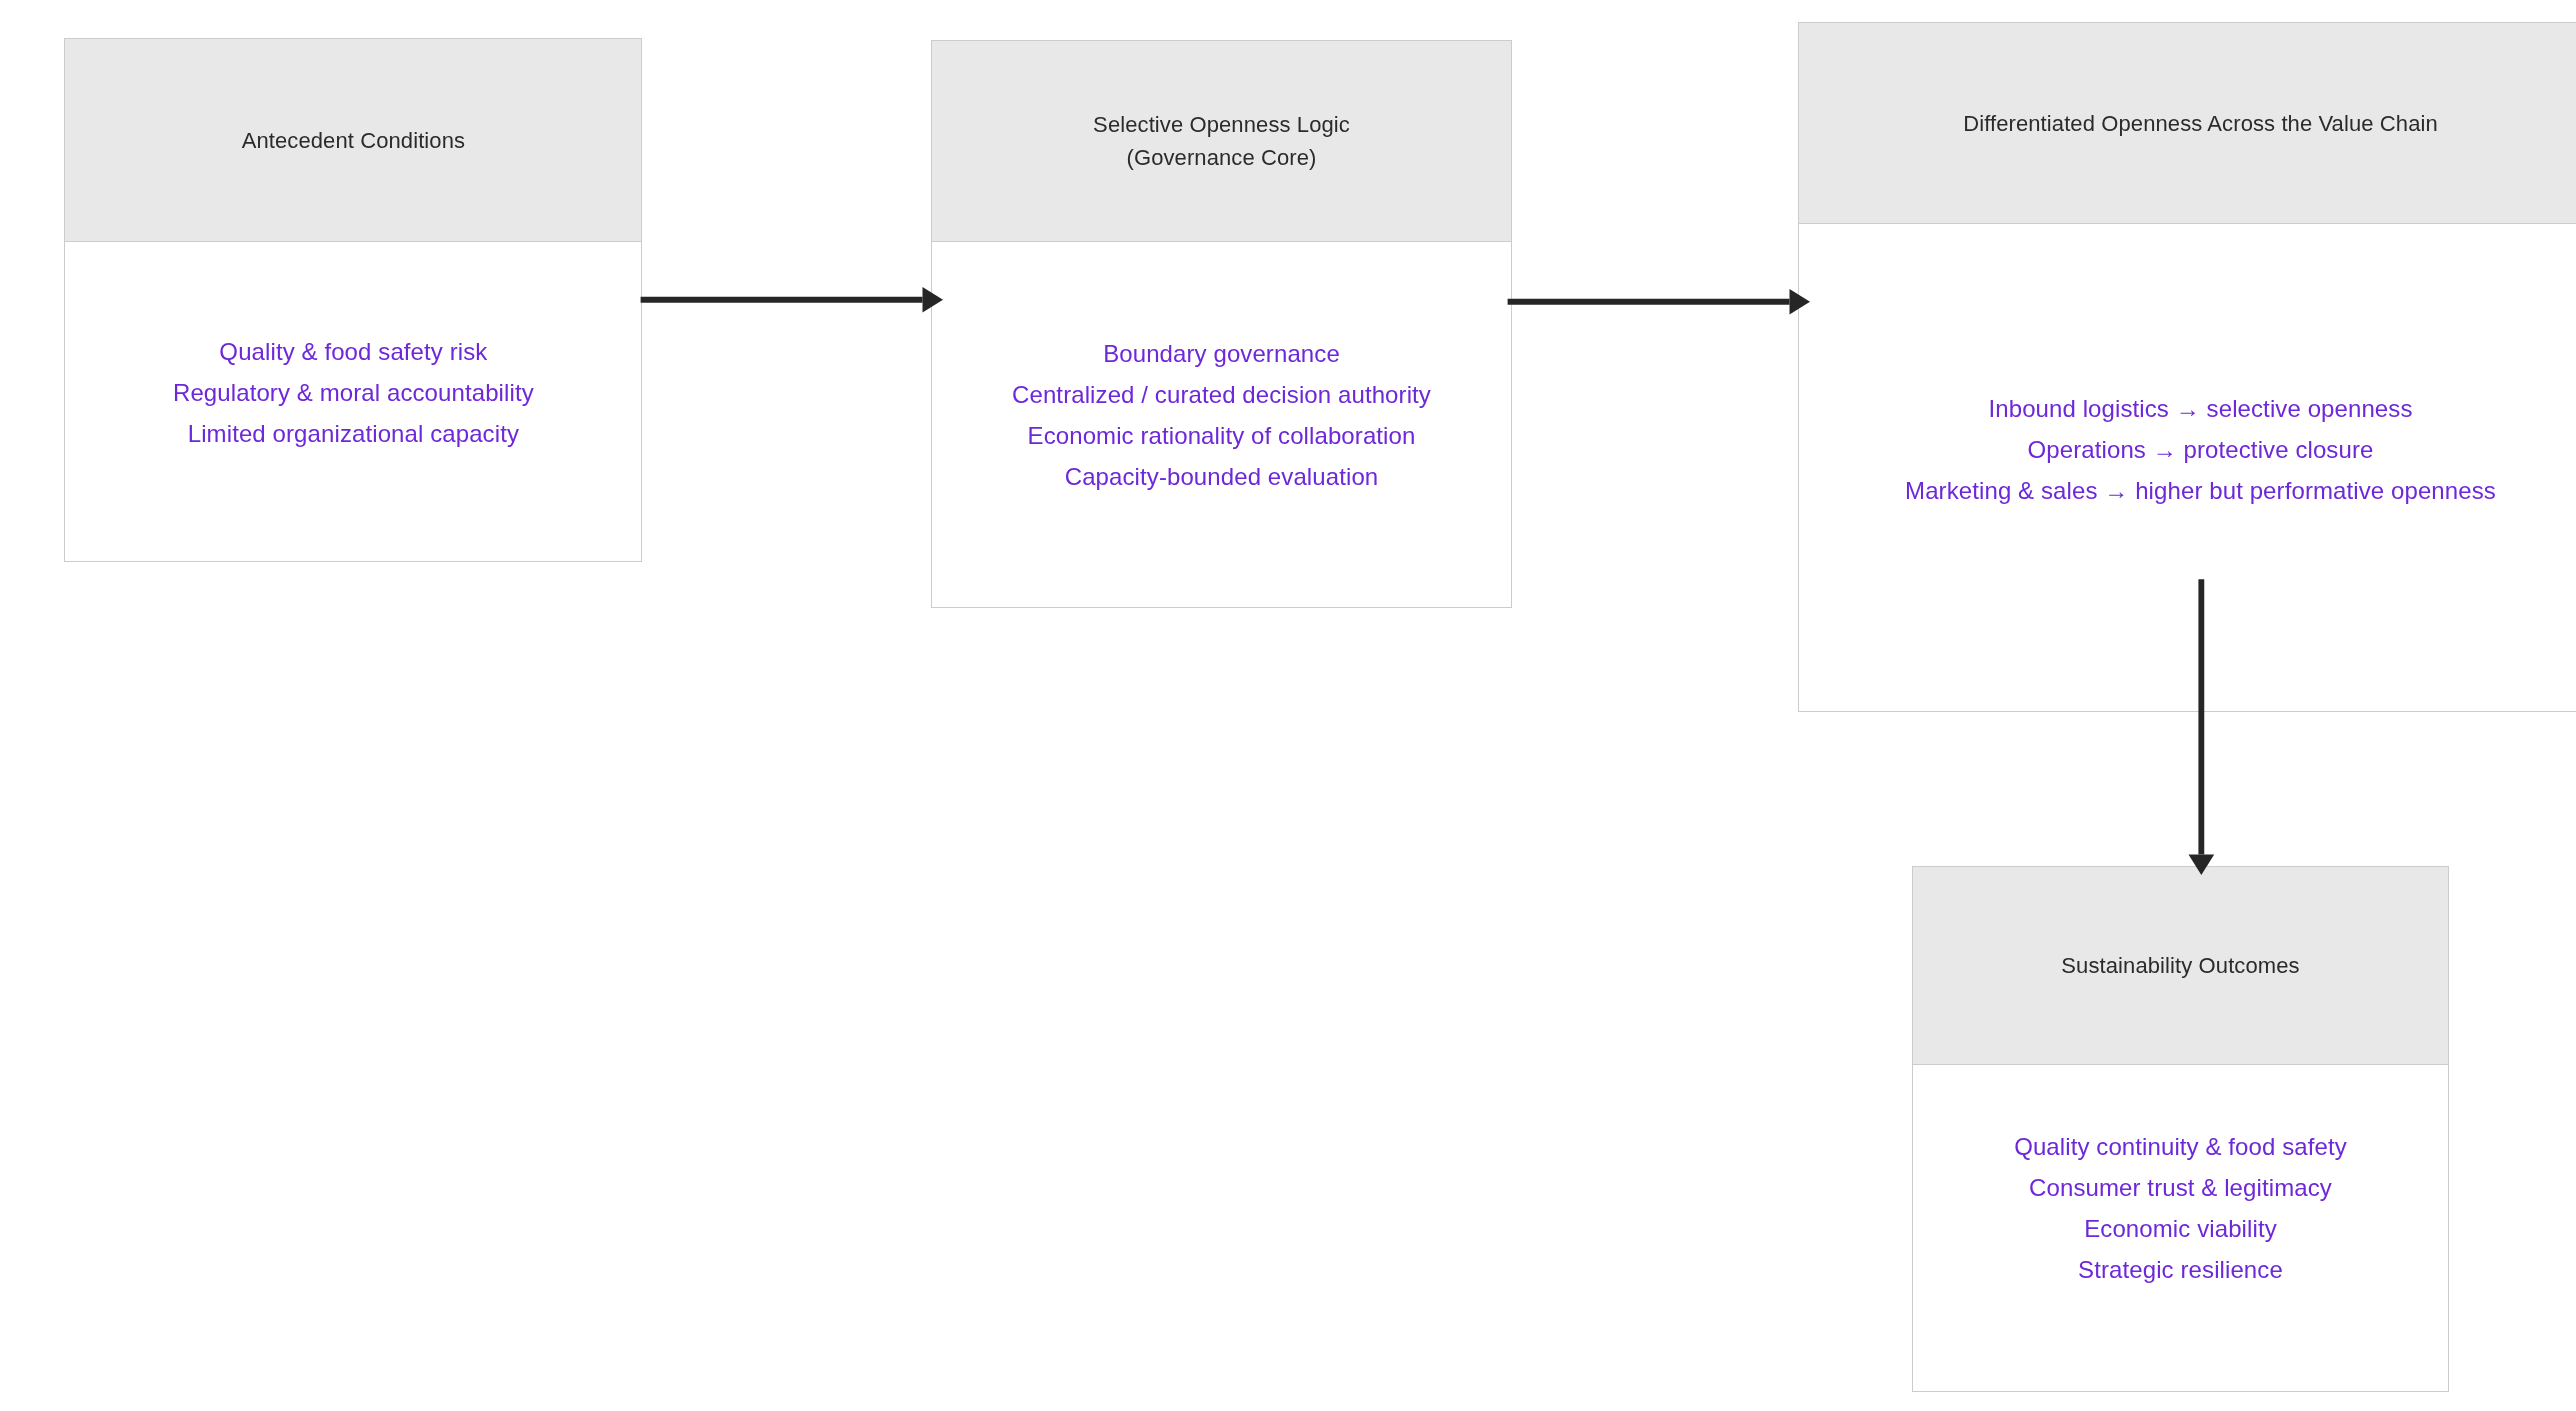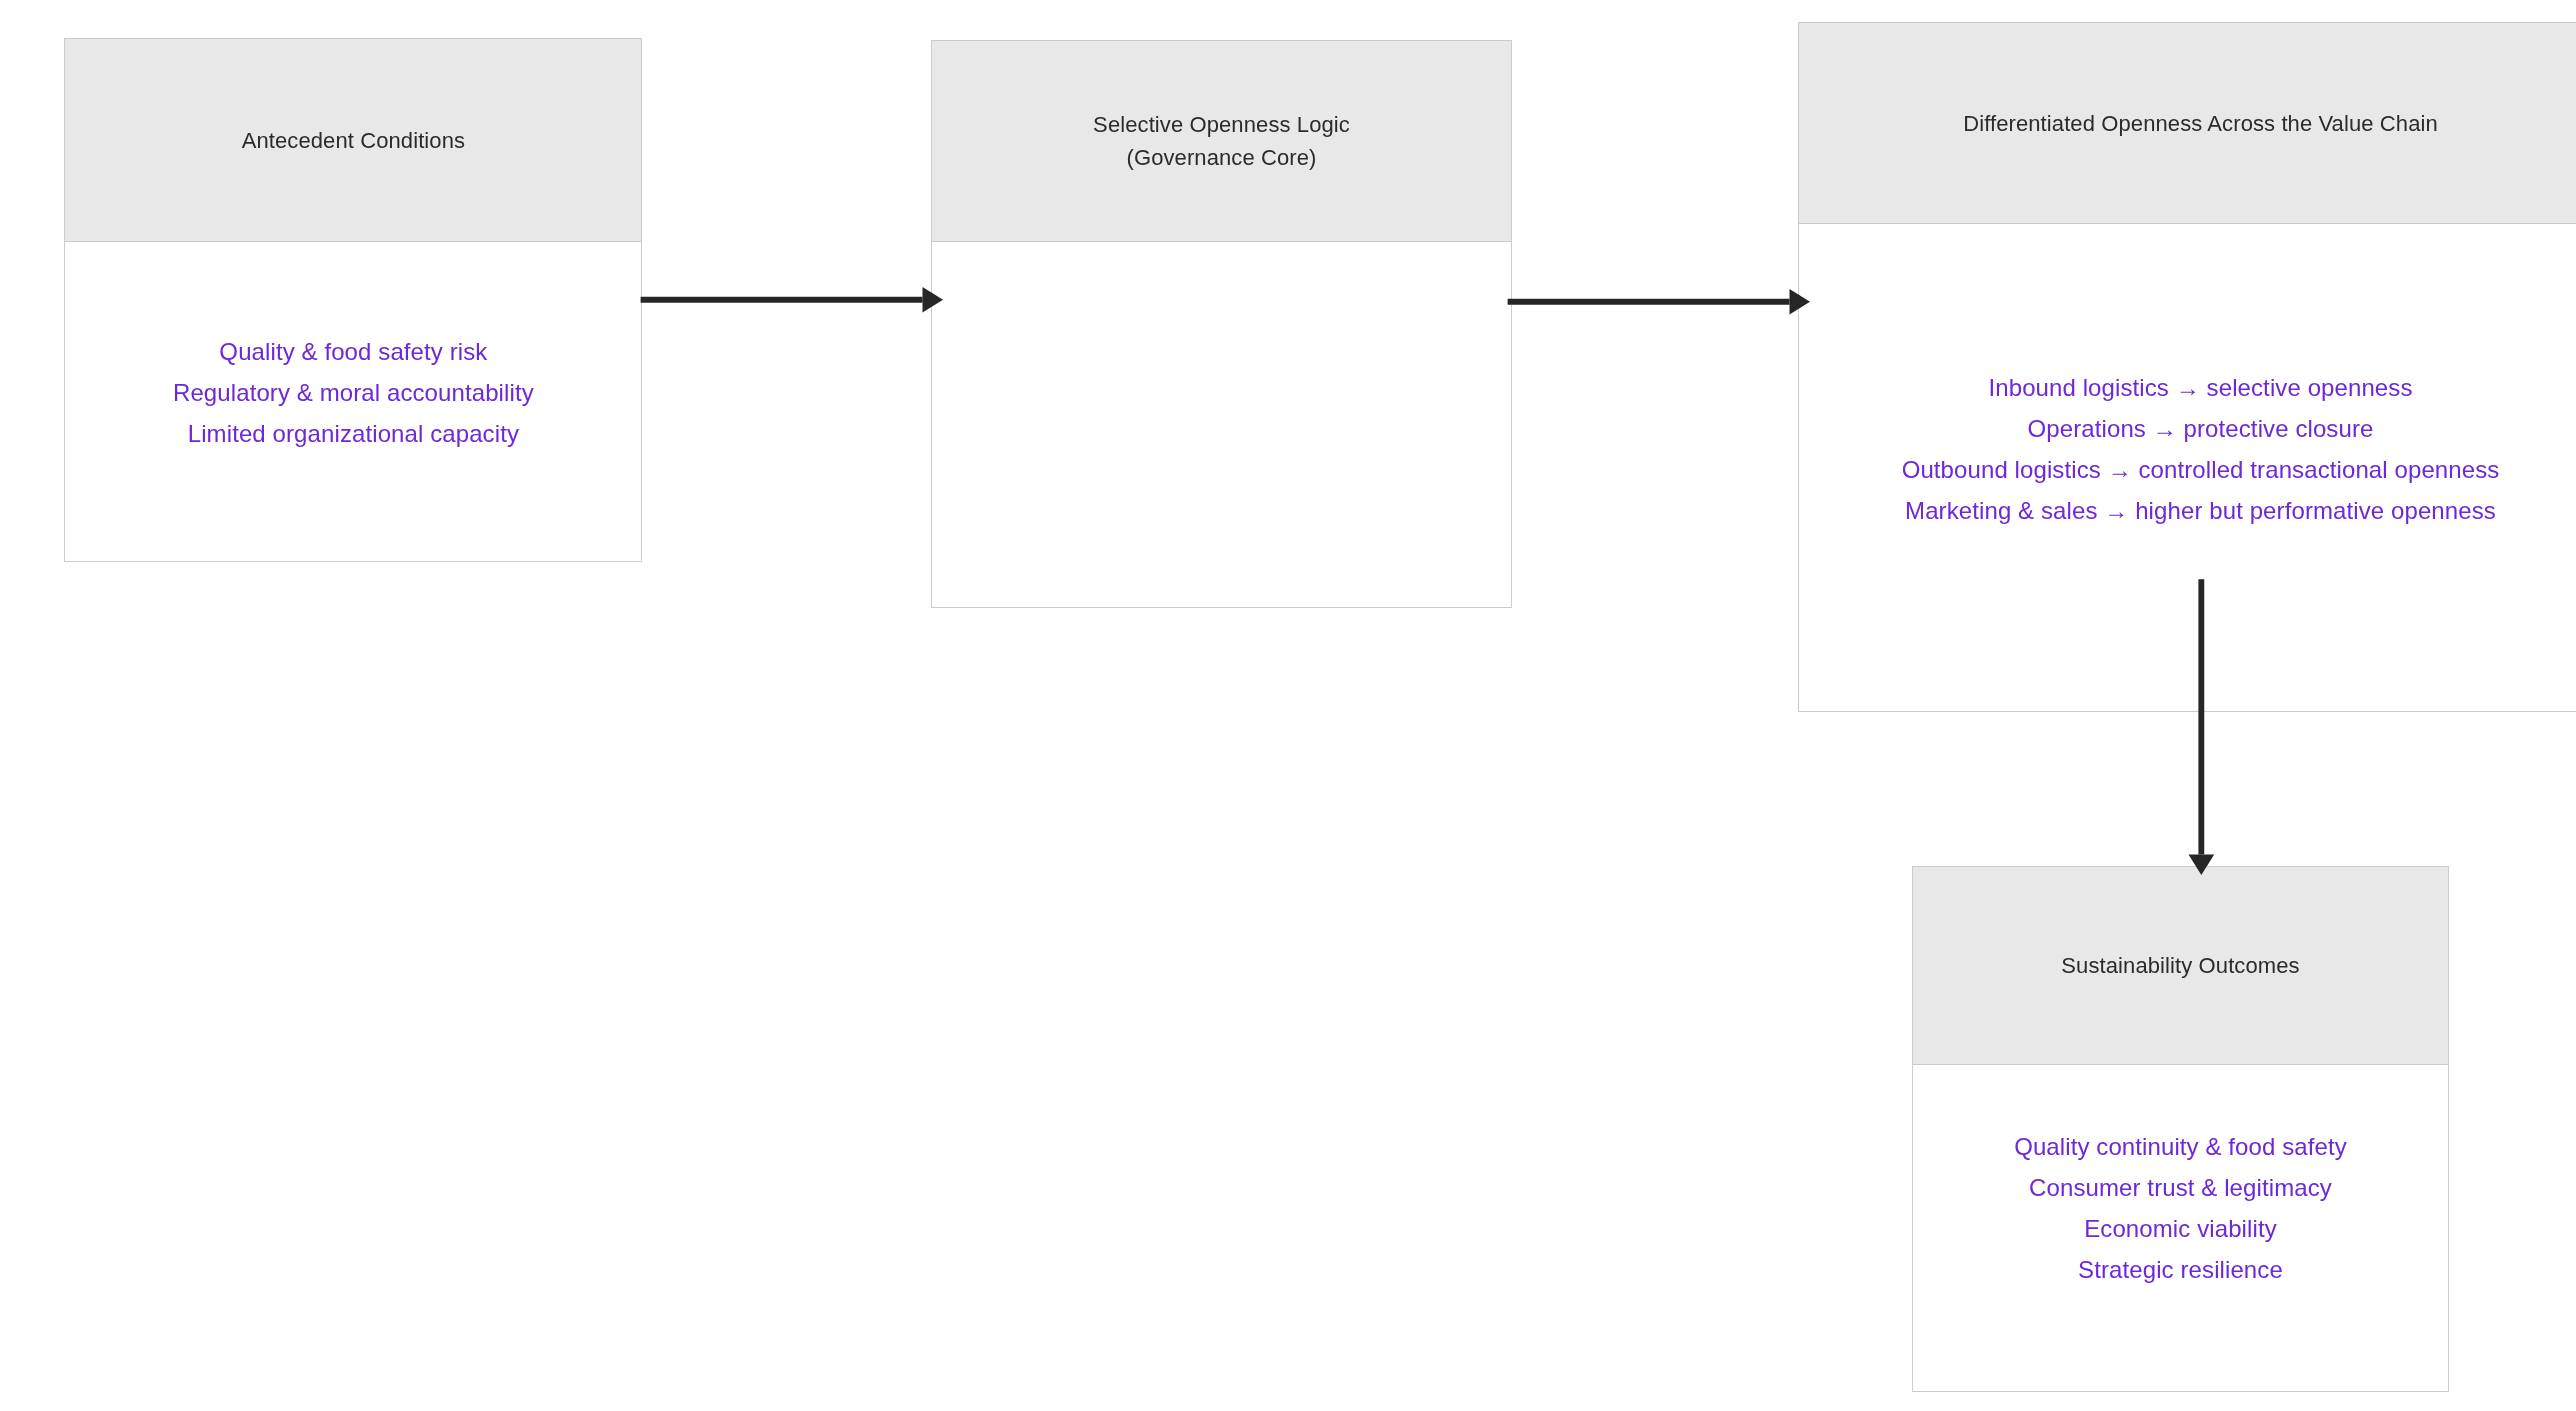--- a/index.html
+++ b/index.html
@@ -104,30 +104,35 @@
       <span class="body-line">Regulatory &amp; moral accountability</span>
       <span class="body-line">Limited organizational capacity</span>
     </div>
   </div>
 
   <div class="node" id="node-logic">
     <div class="node-header">
       <span class="hdr-line">Selective Openness Logic</span>
       <span class="hdr-line">(Governance Core)</span>
     </div>
+    <div class="node-body">
+      <span class="body-line">Boundary governance</span>
+      <span class="body-line">Centralized / curated decision authority</span>
+      <span class="body-line">Economic rationality of collaboration</span>
+      <span class="body-line">Capacity-bounded evaluation</span>
+    </div>
   </div>
 
   <div class="node" id="node-valuechain">
     <div class="node-header">
       <span class="hdr-line">Differentiated Openness Across the Value Chain</span>
     </div>
     <div class="node-body">
       <span class="body-line">Inbound logistics → selective openness</span>
       <span class="body-line">Operations → protective closure</span>
-      <span class="body-line">Outbound logistics → controlled transactional openness</span>
       <span class="body-line">Marketing &amp; sales → higher but performative openness</span>
     </div>
   </div>
 
   <div class="node" id="node-outcomes">
     <div class="node-header">
       <span class="hdr-line">Sustainability Outcomes</span>
     </div>
     <div class="node-body">
       <span class="body-line">Quality continuity &amp; food safety</span>

